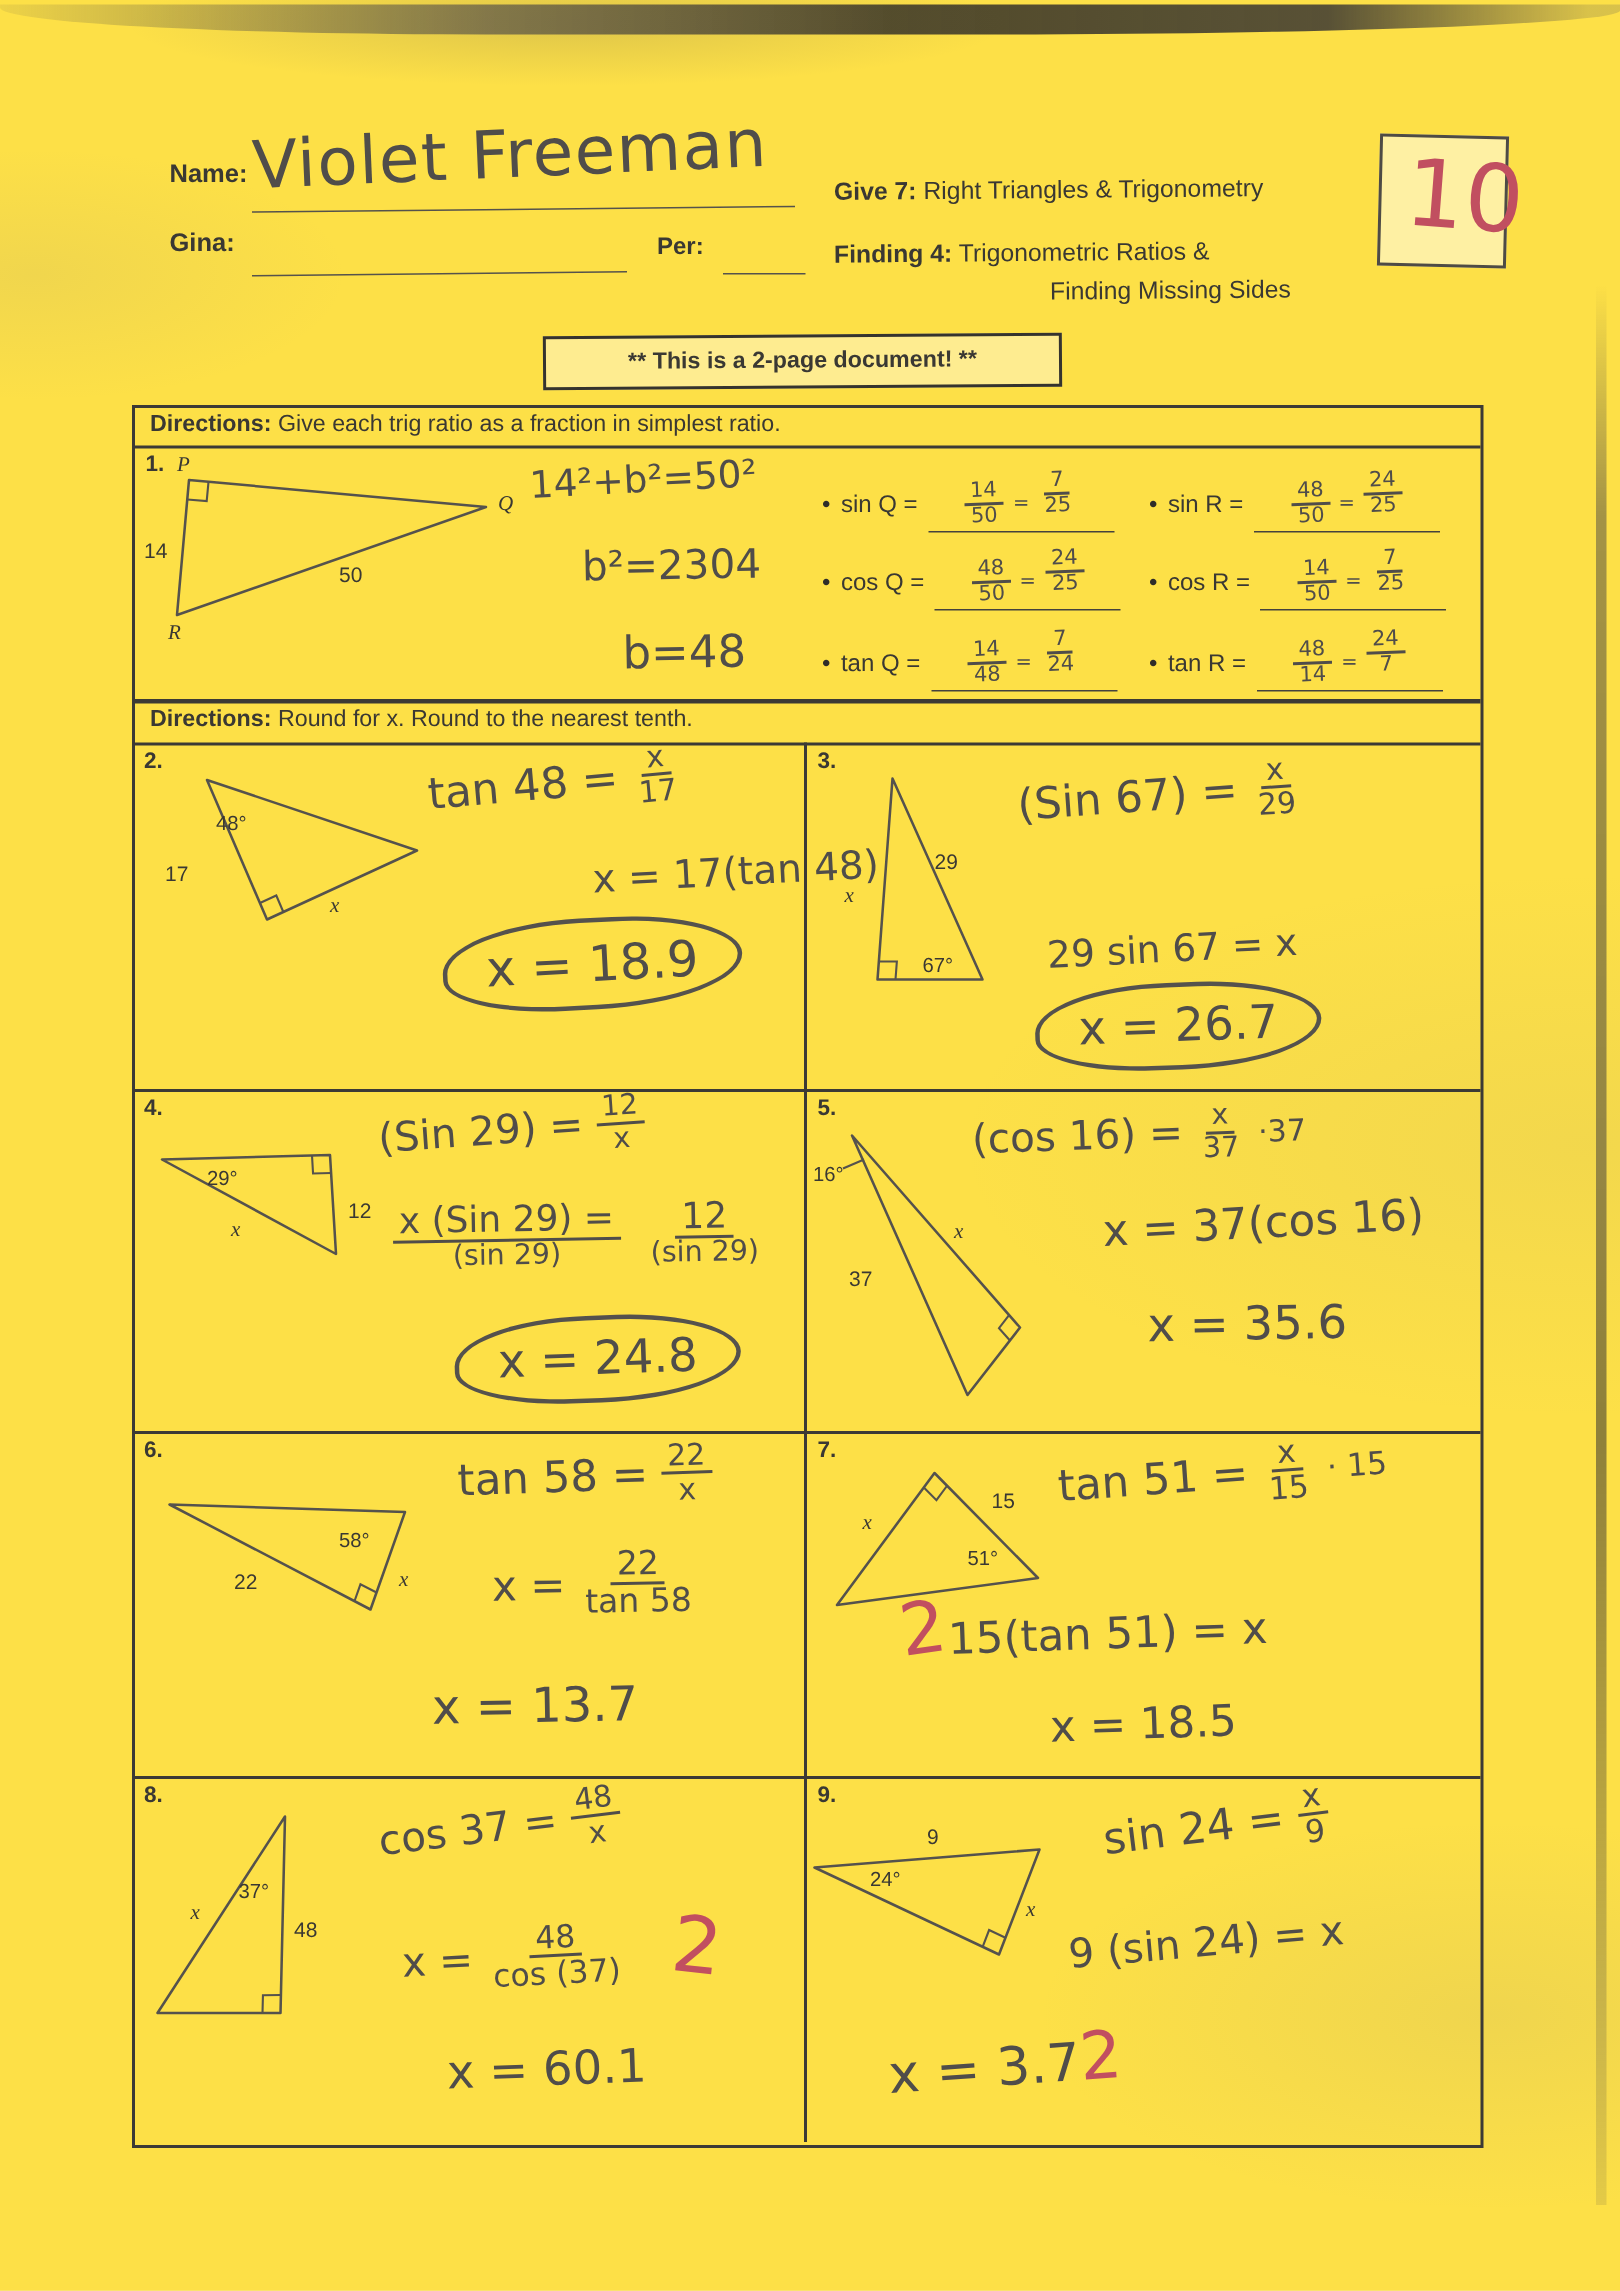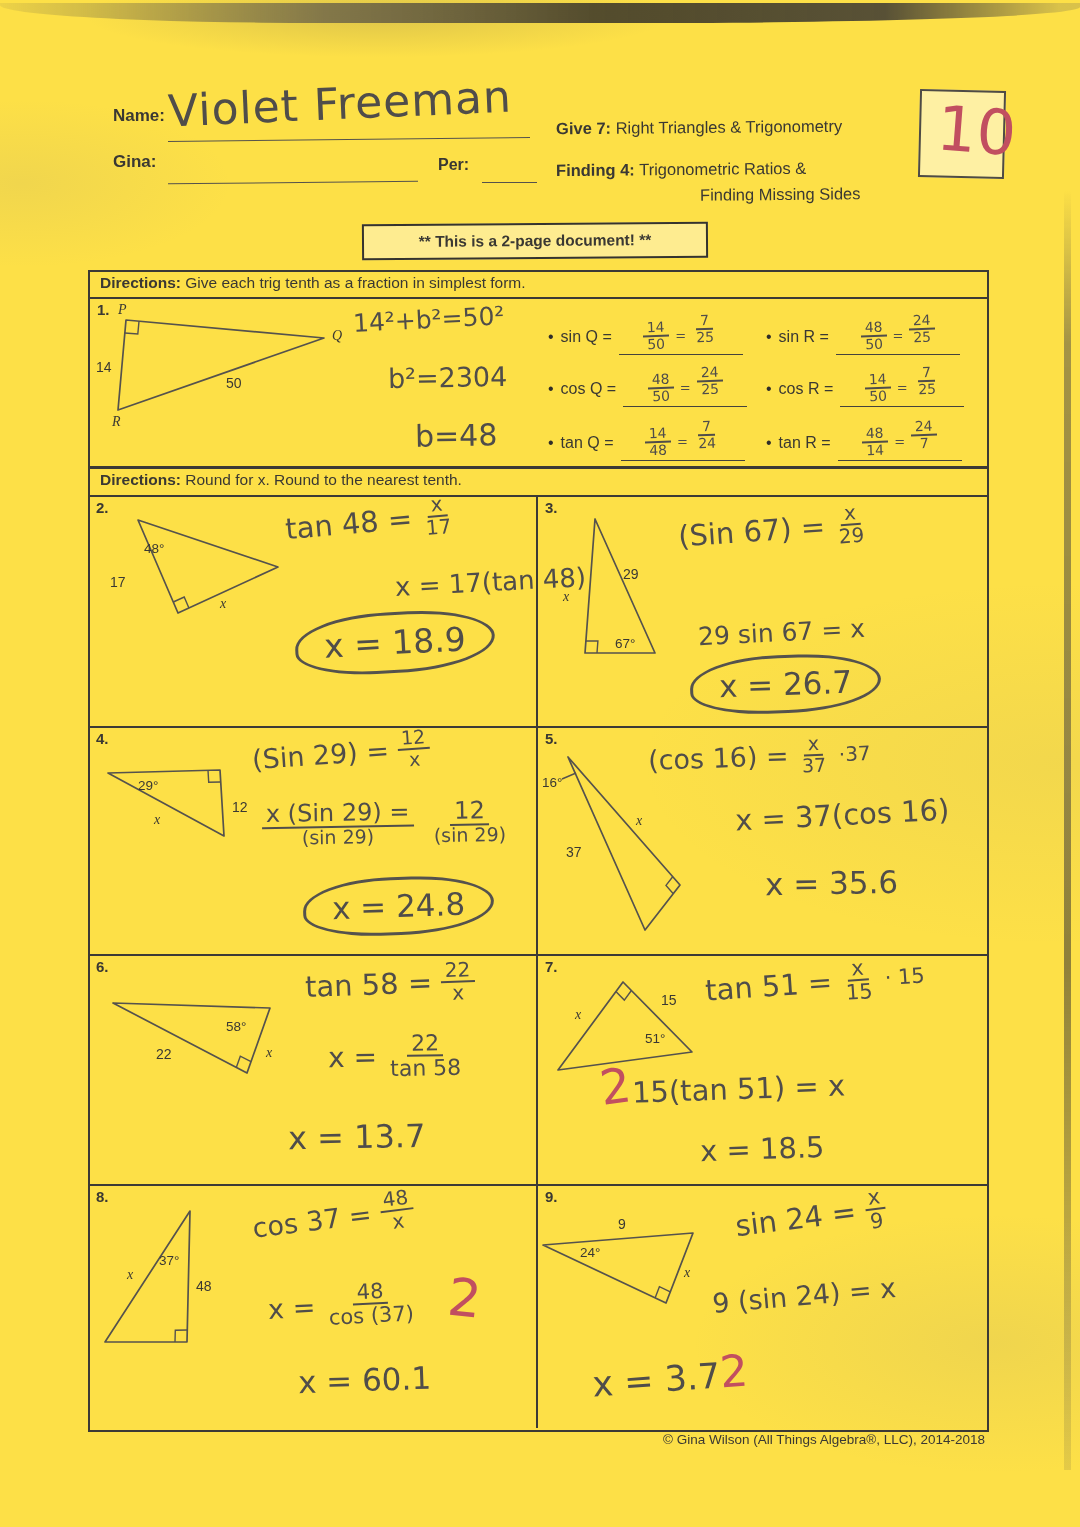--- a/index.html
+++ b/index.html
@@ -73,21 +73,21 @@
   <div class="line" style="left:88px;top:297px;width:899px;height:2px;"></div>
   <div class="line" style="left:88px;top:466px;width:899px;height:2.5px;"></div>
   <div class="line" style="left:88px;top:495px;width:899px;height:2px;"></div>
   <div class="line" style="left:88px;top:726px;width:899px;height:2px;"></div>
   <div class="line" style="left:88px;top:954px;width:899px;height:2px;"></div>
   <div class="line" style="left:88px;top:1184px;width:899px;height:2px;"></div>
   <div class="line" style="left:536px;top:495px;width:2px;height:933px;"></div>
 
   <div class="abs printed" style="left:100px;top:274px;font-size:15.5px;">
     <span class="b">Directions:</span>
-    <span>Give each trig tenth as a fraction in simplest form.</span>
+    <span>Give each trig ratio as a fraction in simplest ratio.</span>
   </div>
   <div class="abs printed" style="left:100px;top:471px;font-size:15.5px;">
     <span class="b">Directions:</span>
     <span>Round for x.  Round to the nearest tenth.</span>
   </div>
 
   <div class="abs printed b" style="left:97px;top:301px;font-size:15px;">1.</div>
   <svg class="abs" style="left:96px;top:300px;" width="250" height="130">
     <polygon class="tri" points="30,20 228,38 22,110"></polygon>
     <path class="ra" d="M28.8,33 L41.8,34 L43,21.2"></path>
@@ -363,14 +363,13 @@
     <span class="fr" style="font-size:21px;">
         <span class="n">x</span>
         <span class="d">9</span>
       </span>
   </div>
   <div class="abs hw" style="left:712px;top:1280px;font-size:27px;transform:rotate(-5deg);">9 (sin 24) = x</div>
   <div class="abs hw" style="left:592px;top:1350px;font-size:35px;transform:rotate(-4deg);">
     <span>x = 3.7</span><span class="red" style="font-size:44px;">2</span>
   </div>
 
-  <div class="abs printed" style="left:505px;top:1432px;width:480px;text-align:right;font-size:13.5px;">© Gina Wilson (All Things Algebra®, LLC), 2014-2018</div>
 </div>
 
 </body></html>

